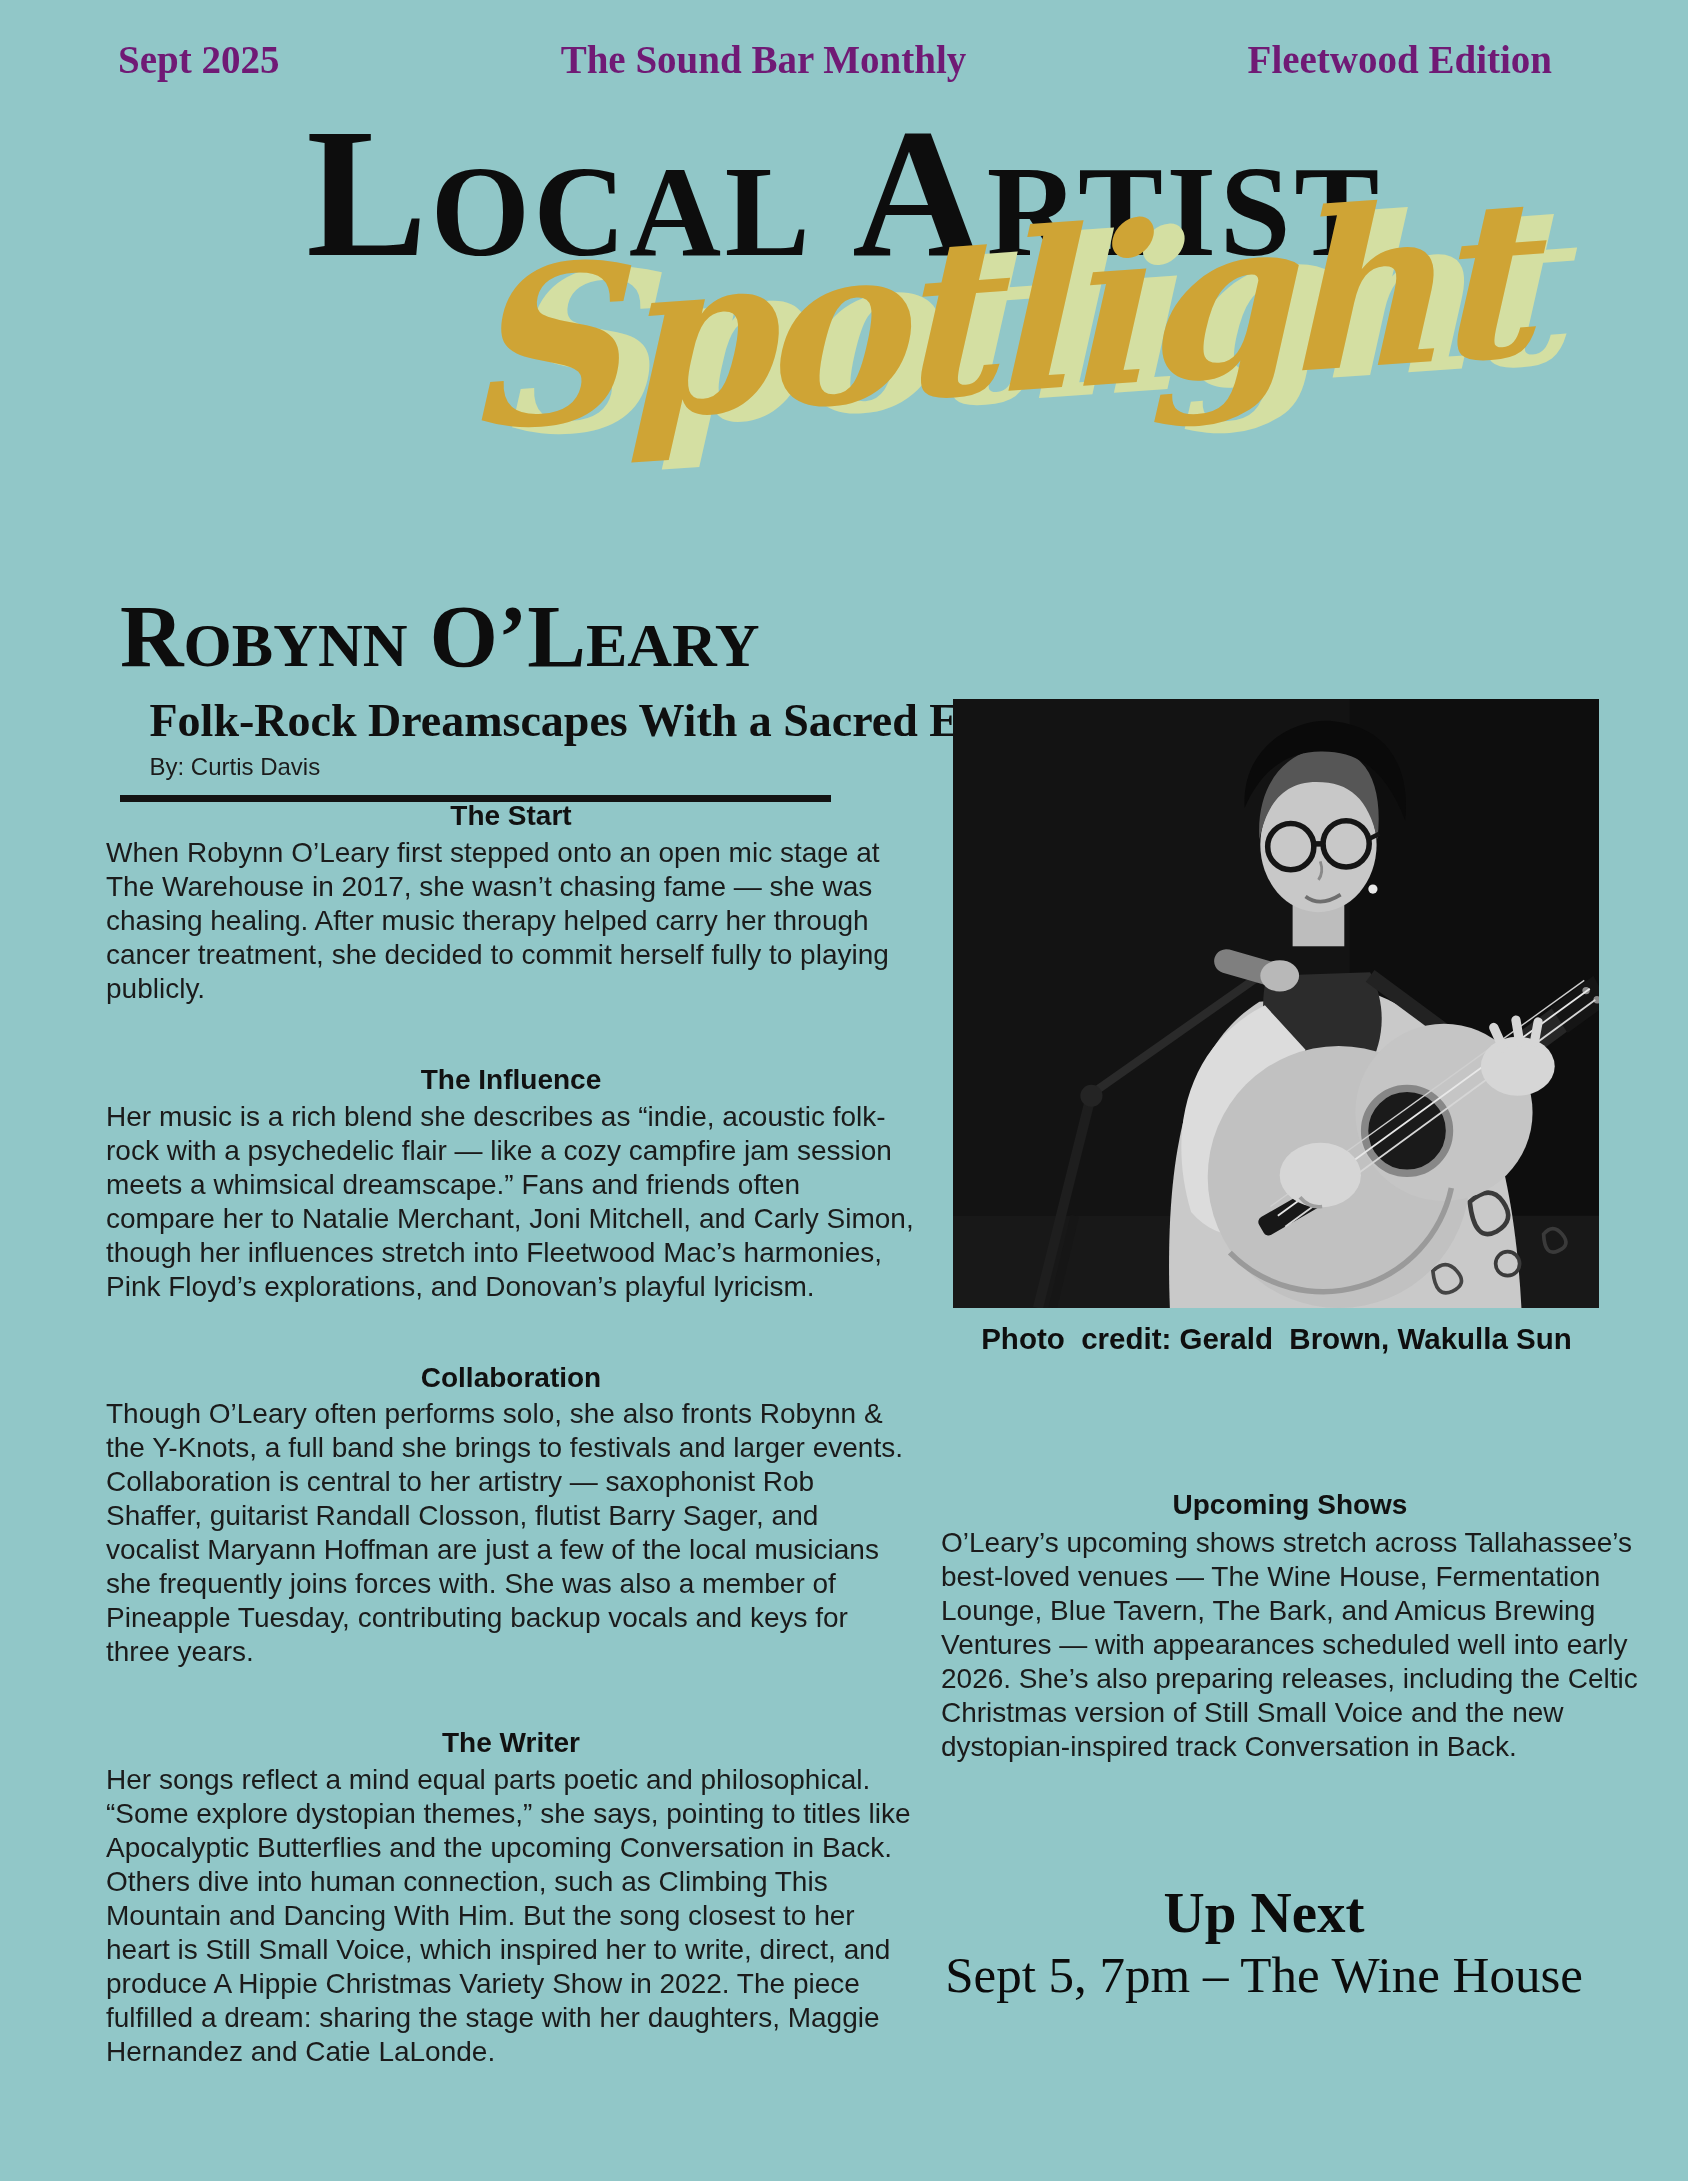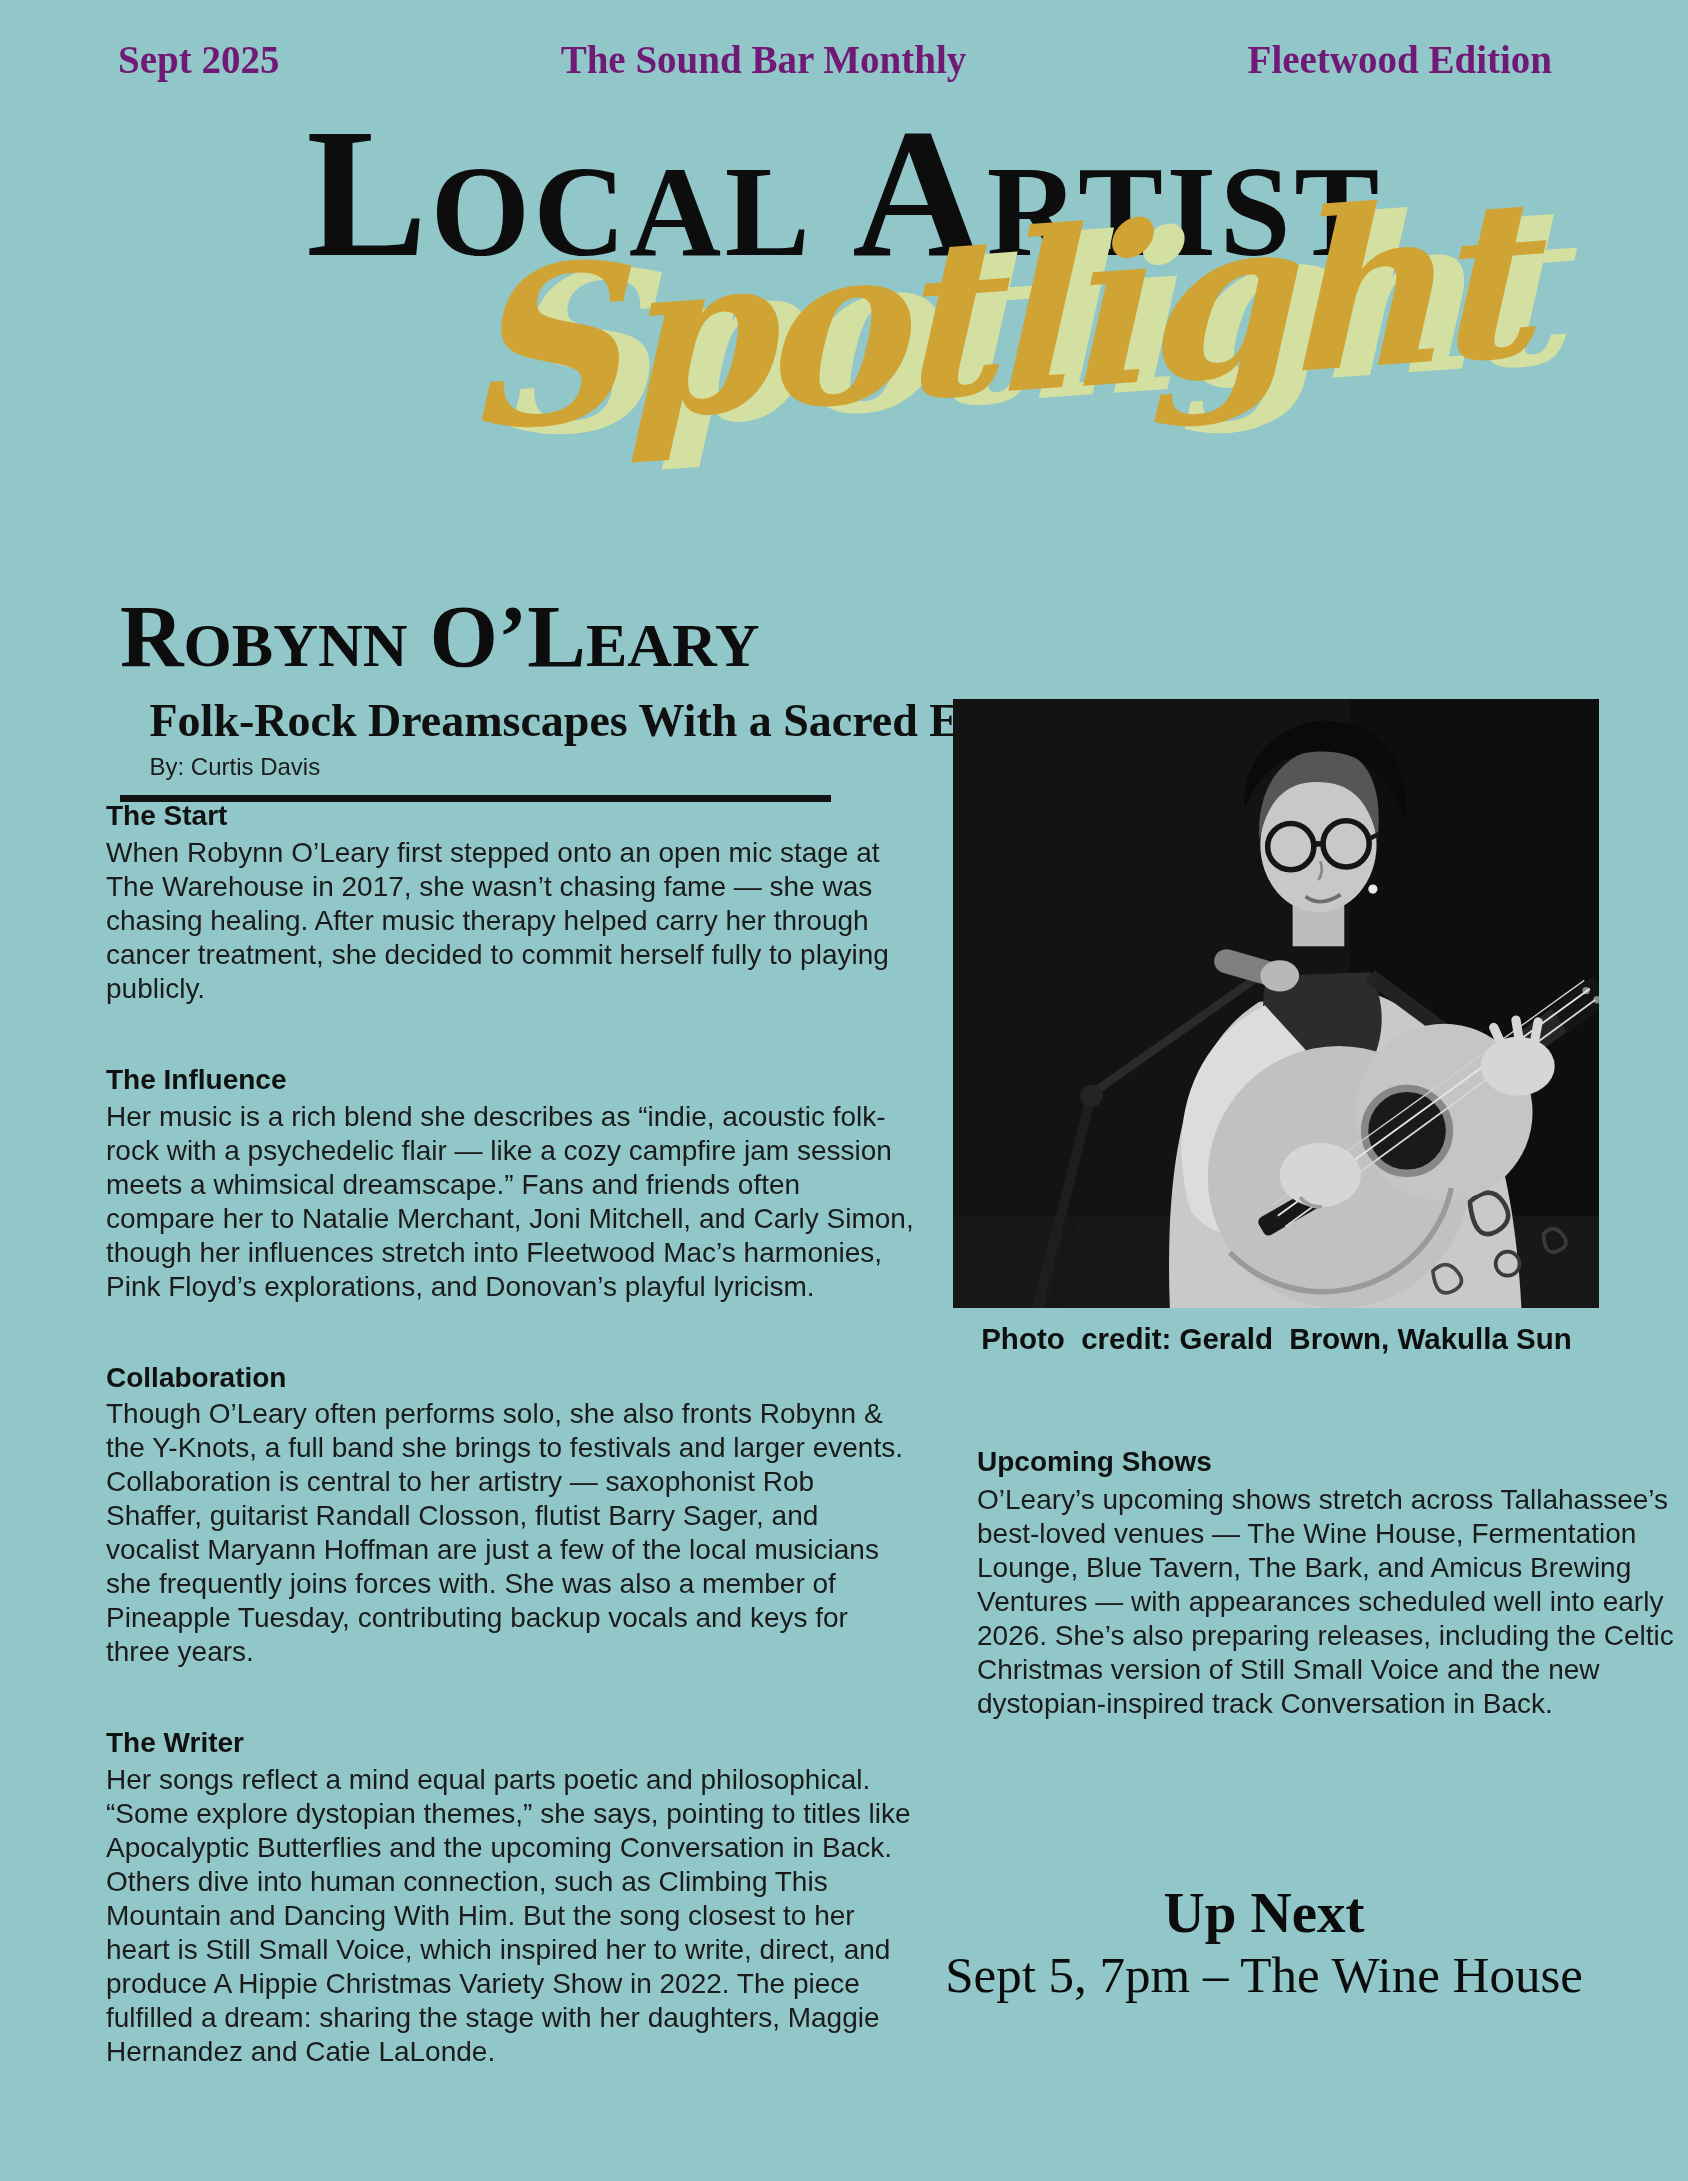--- a/index.html
+++ b/index.html
@@ -50,36 +50,36 @@
     font-size:46px; margin:13px 0 0 29.5px; color:#101010; white-space:nowrap;
   }
   .artist-byline { font-size:24px; margin:5.5px 0 0 29.5px; color:#1c1c1c; }
   .artist-rule { width:711px; height:6.5px; background:#131313; margin-top:14.8px; }
   
   .col-left {
     position:absolute; top:799px; left:106px; width:810px;
     font-size:28px; line-height:34px; color:#1b1b1b;
   }
   .section { margin-bottom:57px; }
-  .section-heading { font-weight:700; font-size:28px; margin-bottom:2.8px; color:#111; }
+  .section-heading { font-weight:700; font-size:28px; margin-bottom:2.8px; color:#111;text-align:center; }
   
   .photo-frame {
     position:absolute; top:699px; left:953px; width:646px; height:609px;
     background:#121212;
   }
   .photo-frame svg { display:block; width:100%; height:100%; }
   .photo-credit {
     position:absolute; top:1322px; left:944px; width:665px;
     text-align:center; font-weight:700; font-size:29.5px; color:#0f0f0f;
     white-space:pre-wrap;
   }
   
   .upcoming {
-    position:absolute; top:1445px; left:941px; width:698px;
-    font-size:28px; line-height:34px; color:#1b1b1b;margin-left:36px;
+    position:absolute; top:1488px; left:941px; width:698px;
+    font-size:28px; line-height:34px; color:#1b1b1b;
   }
   .upcoming .section-heading { margin-bottom:3.7px; }
   
   .upnext {
     position:absolute; top:1883px; left:904px; width:720px;
     text-align:center; font-family:"Liberation Serif", serif; color:#0c0c0c;
   }
   .upnext-heading { font-weight:700; font-size:57px; line-height:1.05; }
   .upnext-detail { font-size:51px; line-height:1.1; margin-top:3.7px; white-space:nowrap; }
 </style>

